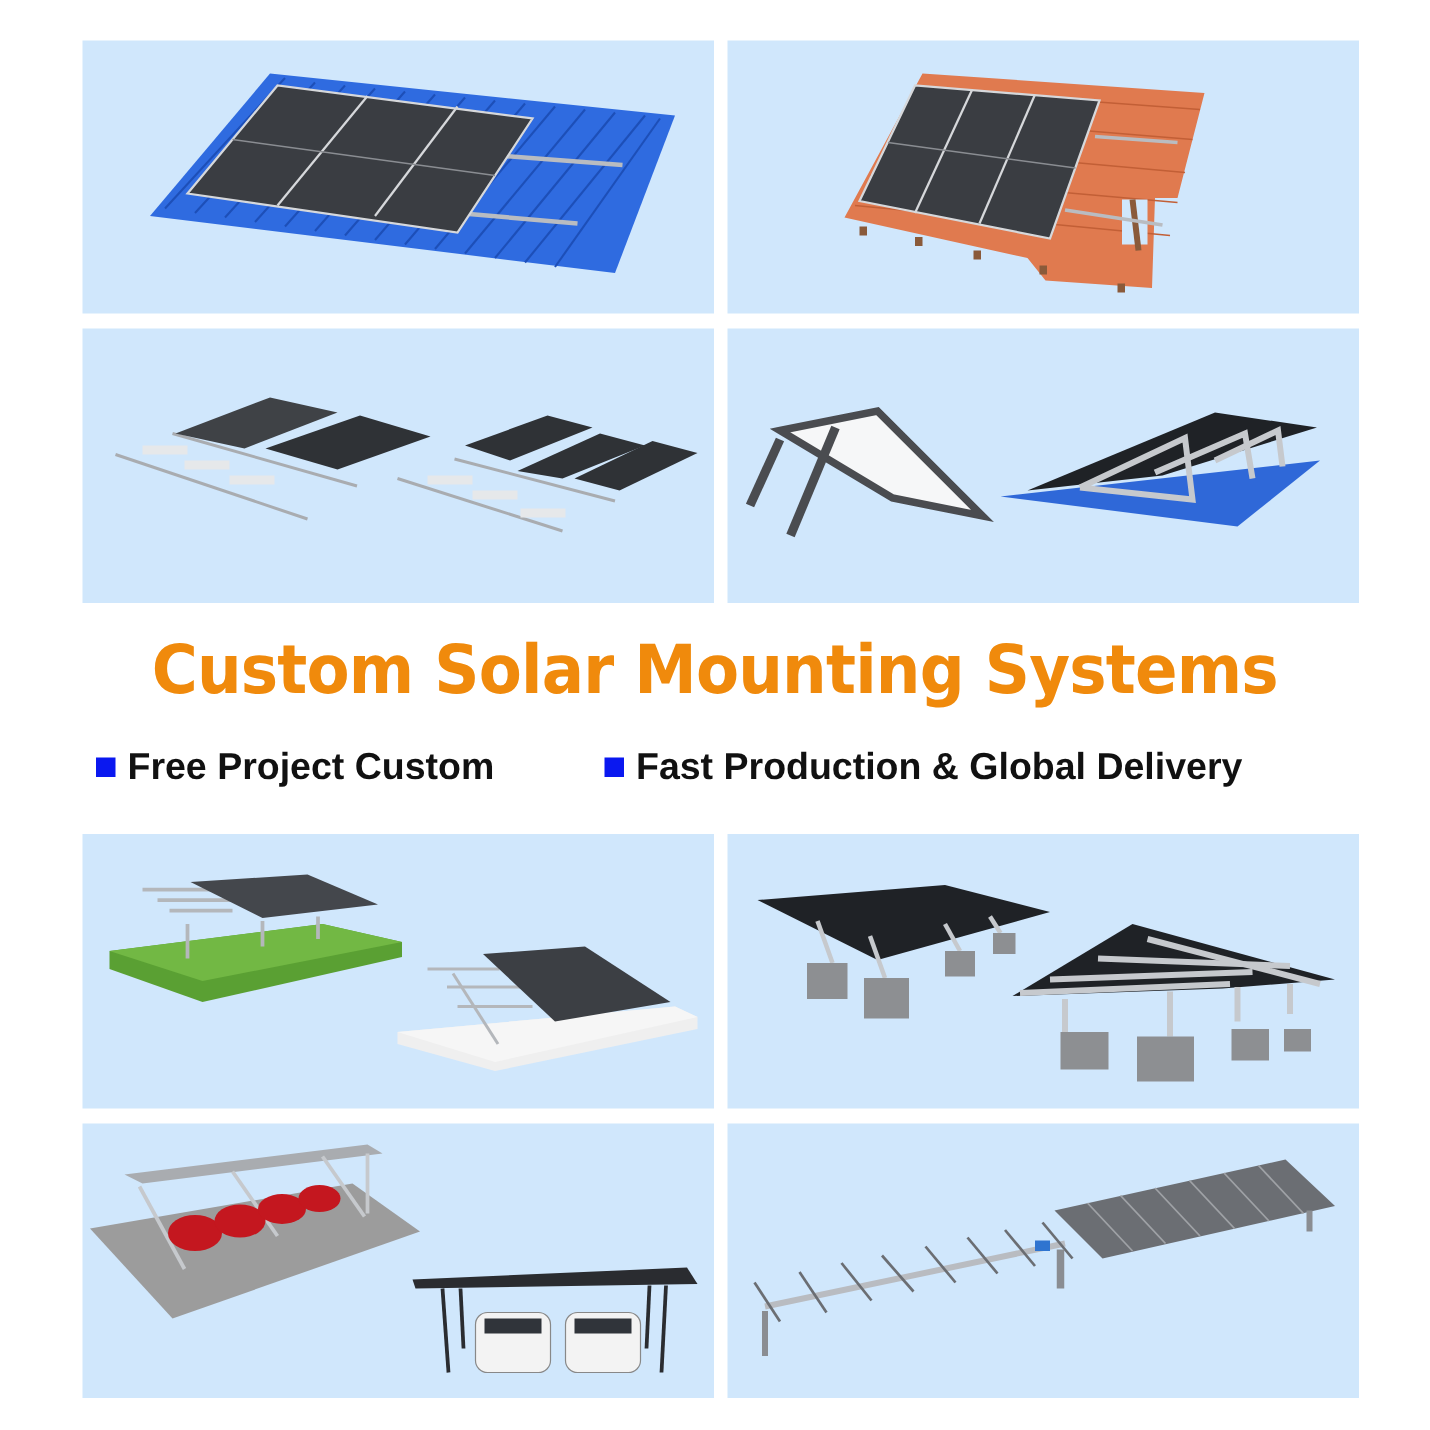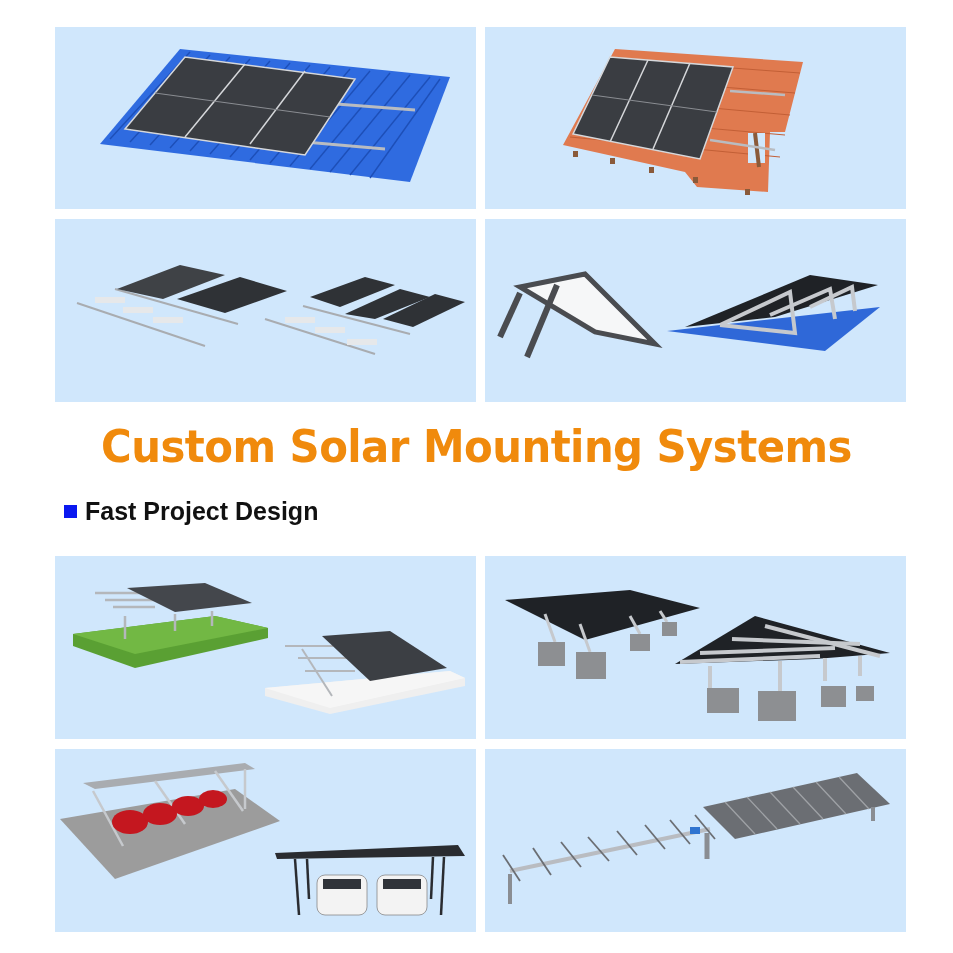--- a/index.html
+++ b/index.html
@@ -145,21 +145,25 @@
       <polyline points="285,96 345,70 350,100"></polyline>
       <polyline points="325,88 367,68 370,92"></polyline>
     </g>
   </svg>
 </div>
 
 <div class="title">Custom Solar Mounting Systems</div>
 <div class="features">
   <div class="feature" style="left:64px;">
     <span class="bullet"></span>
-    <span>Fast Project Design</span>
+    <span>Free Project Custom</span>
+  </div>
+  <div class="feature" style="left:403px;">
+    <span class="bullet"></span>
+    <span>Fast Production &amp; Global Delivery</span>
   </div>
 </div>
 
 <div class="tile" style="left:55px;top:556px;width:421px;height:183px;">
   <svg viewBox="0 0 421 183">
     <polygon points="18,78 160,60 213,72 213,82 80,112 18,90" fill="#5aa033"></polygon>
     <polygon points="18,78 80,98 213,72 160,60" fill="#72b844"></polygon>
     <g stroke="#b4b7bb" stroke-width="2.5">
       <line x1="70" y1="60" x2="70" y2="83"></line>
         <line x1="120" y1="58" x2="120" y2="75"></line>

